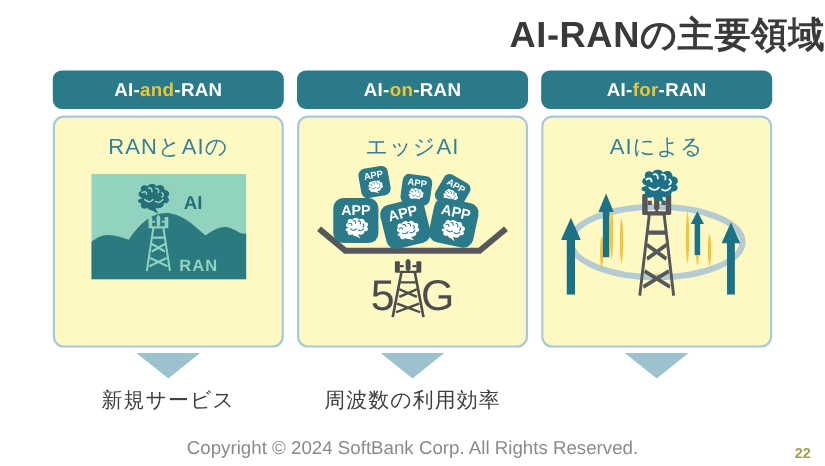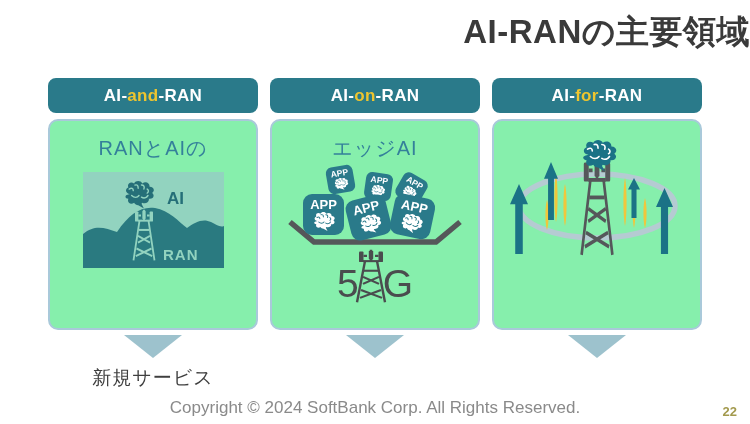--- a/index.html
+++ b/index.html
@@ -3,29 +3,29 @@
 <meta charset="utf-8">
 <style>
   * { margin:0; padding:0; box-sizing:border-box; }
   html,body { background:#fff; }
   body { font-family:"Liberation Sans","DejaVu Sans",sans-serif; width:750px; height:424px; }
   .slide { position:relative; width:750px; height:424px; background:#fff; overflow:hidden; }
 
   .title { margin-top:10px; text-align:right; font-size:33px; font-weight:600;
            color:var(--title-gray,#3a3a3a); letter-spacing:.5px; }
 
-  .cols { display:flex; gap:12px; padding:0 48px; margin-top:23px; }
+  .cols { display:flex; gap:12px; padding:0 48px; margin-top:9px; }
   .col  { width:210px; display:flex; flex-direction:column; align-items:center; }
 
   .pill { width:100%; height:35px; border-radius:8px; background:var(--teal,#2a7a8a);
           display:flex; align-items:center; justify-content:center;
           color:#fff; font-size:17px; font-weight:bold; letter-spacing:.3px; }
   .pill .accent { color:var(--accent-yellow,#eec52e); }
 
-  .card { margin-top:6px; width:100%; height:211px; background:#86efac;
+  .card { margin-top:6px; width:100%; height:211px; background:#fef9c3;
           border:2px solid var(--card-border,#a9c9da); border-radius:10px;
           display:flex; flex-direction:column; align-items:center; padding-top:13px; }
   .card-title { text-align:center; color:var(--card-text,#34809a); font-size:20px;
                 line-height:28px; letter-spacing:1px; }
 
   .illus { margin-top:10px; }
   svg text { font-family:"Liberation Sans","DejaVu Sans",sans-serif; }
 
   .fiveg { display:flex; align-items:flex-end; justify-content:center; margin-top:2px; }
   .fiveg .big { font-size:39px; line-height:40px; color:var(--dark-gray,#4a4c4e); }
@@ -173,20 +173,21 @@
     </div>
 
     <div class="col">
       <div class="pill">
         <span>AI-</span>
           <span class="accent">for</span>
           <span>-RAN</span>
       </div>
       <div class="card">
         <div class="card-title">
+          <div>AIによる</div>
         </div>
         <svg class="illus" width="190" height="120" viewBox="0 0 190 120" style="overflow:visible; margin-top:6px;">
           <ellipse cx="95" cy="66" rx="78" ry="32" fill="none" stroke="var(--ring,#b5cbd2)" stroke-width="5.5"></ellipse>
 
           <use href="#sym-lens" x="50" y="34" width="8" height="48"></use>
           <use href="#sym-lens" x="59" y="44" width="8" height="42"></use>
           <use href="#sym-lens" x="41" y="60" width="8" height="30"></use>
           <use href="#sym-lens" x="119" y="38" width="8" height="48"></use>
           <use href="#sym-lens" x="128" y="48" width="8" height="40"></use>
           <use href="#sym-lens" x="139" y="58" width="8" height="30"></use>
@@ -209,18 +210,19 @@
     <div class="arrow-cell">
         <div class="tri-down"></div>
       </div>
     <div class="arrow-cell">
         <div class="tri-down"></div>
       </div>
   </div>
 
   <div class="label-row">
     <div class="label-cell">新規サービス</div>
+    <div class="label-cell">周波数の利用効率</div>
   </div>
 
   <div class="footer">Copyright © 2024 SoftBank Corp. All Rights Reserved.</div>
   <div class="pagenum">22</div>
 
 </div>
 
 </body></html>

